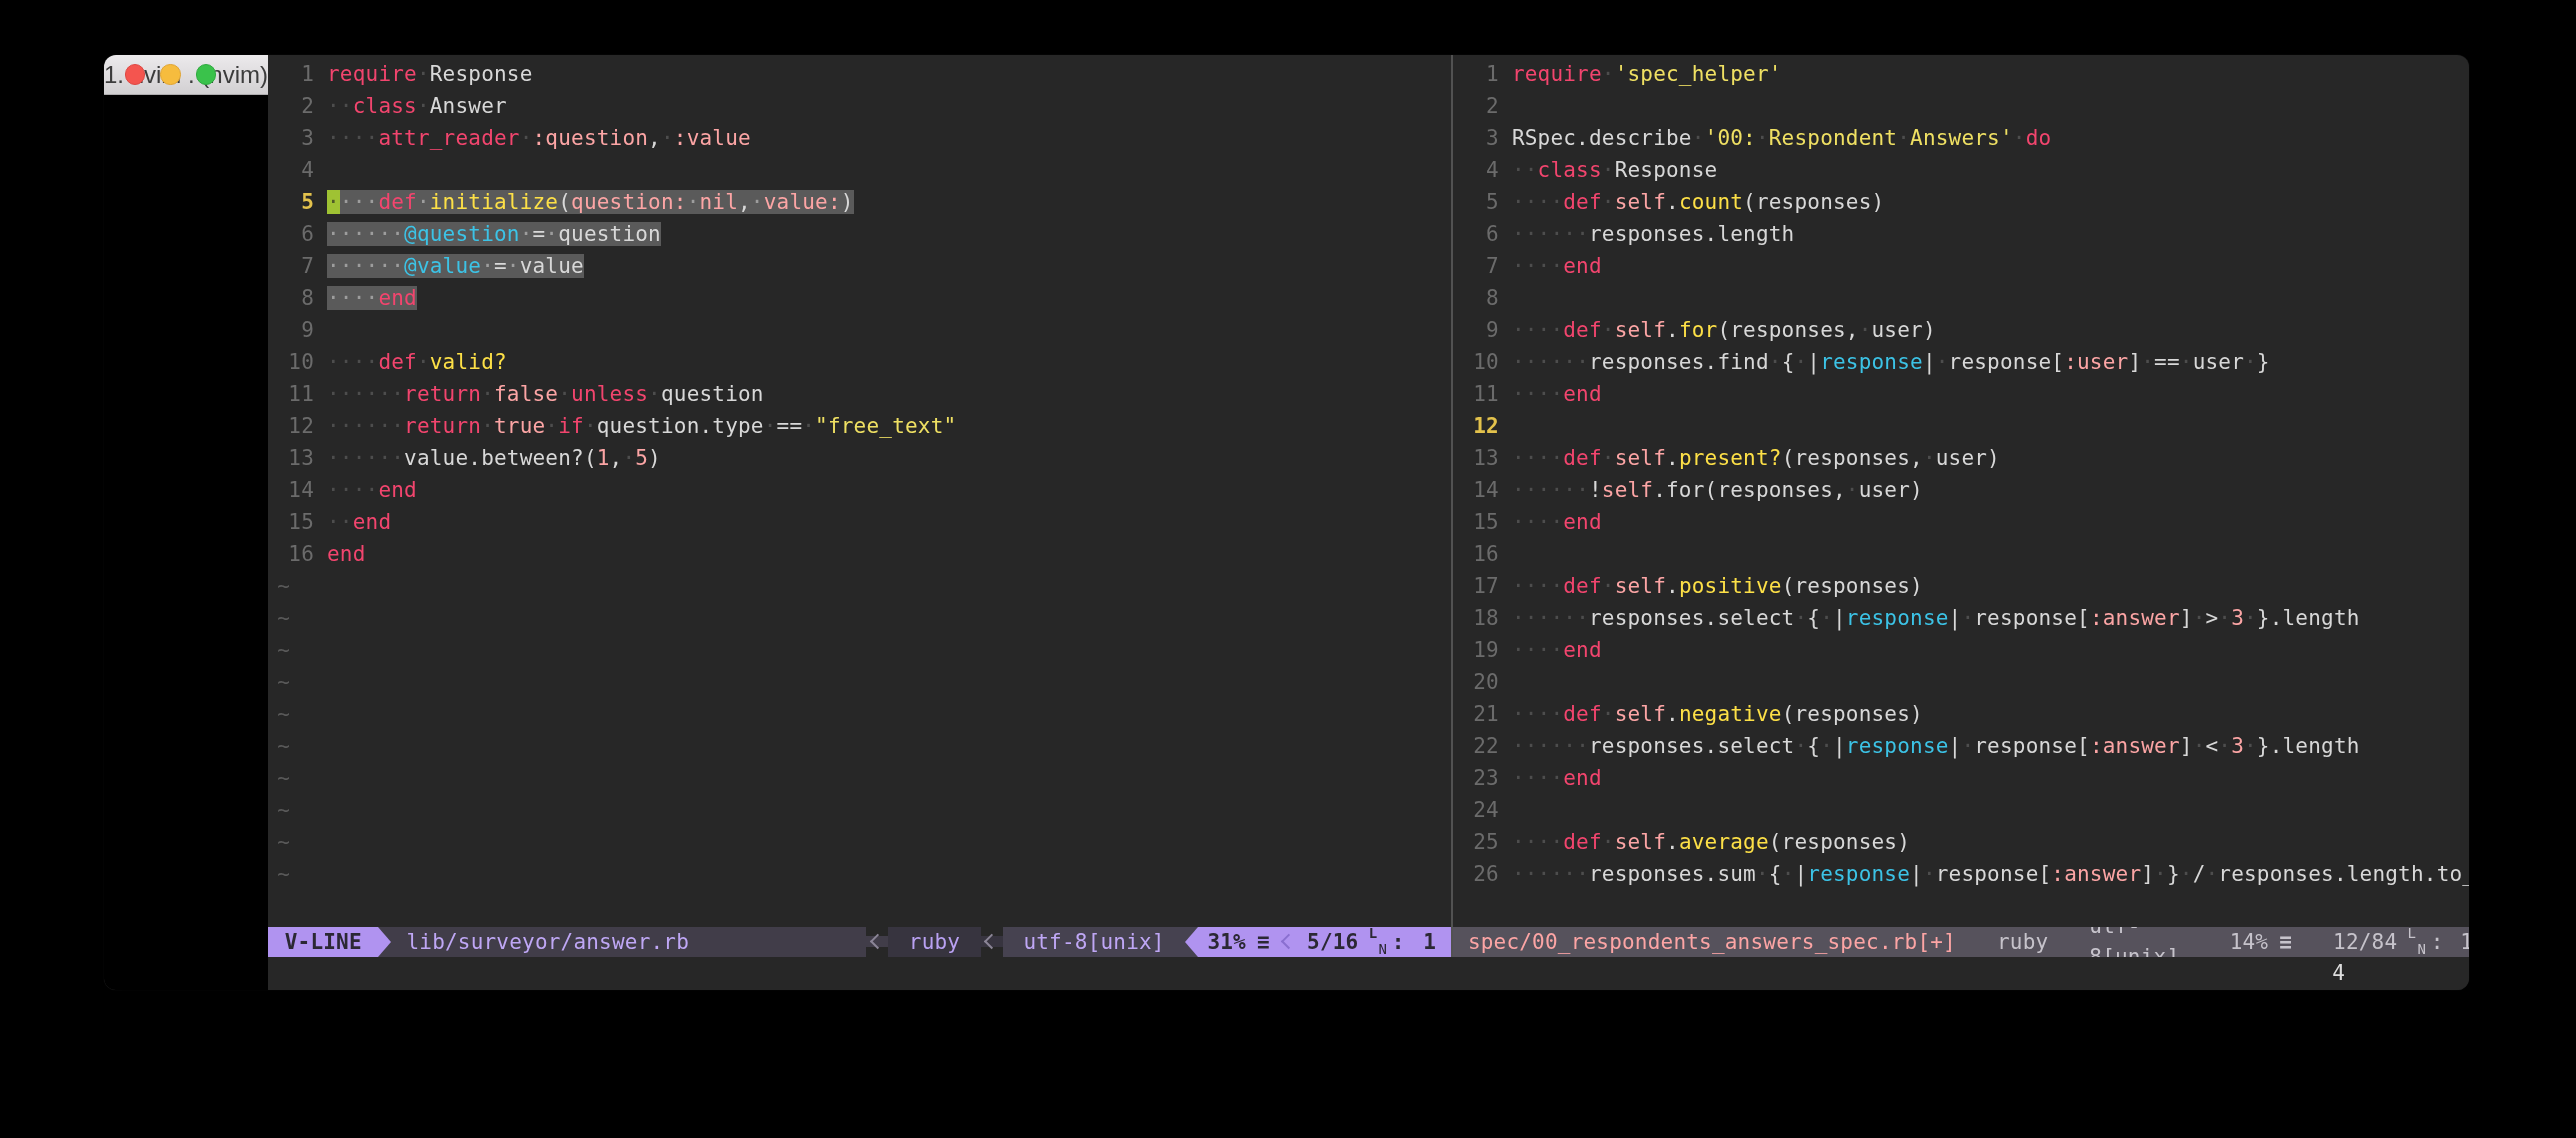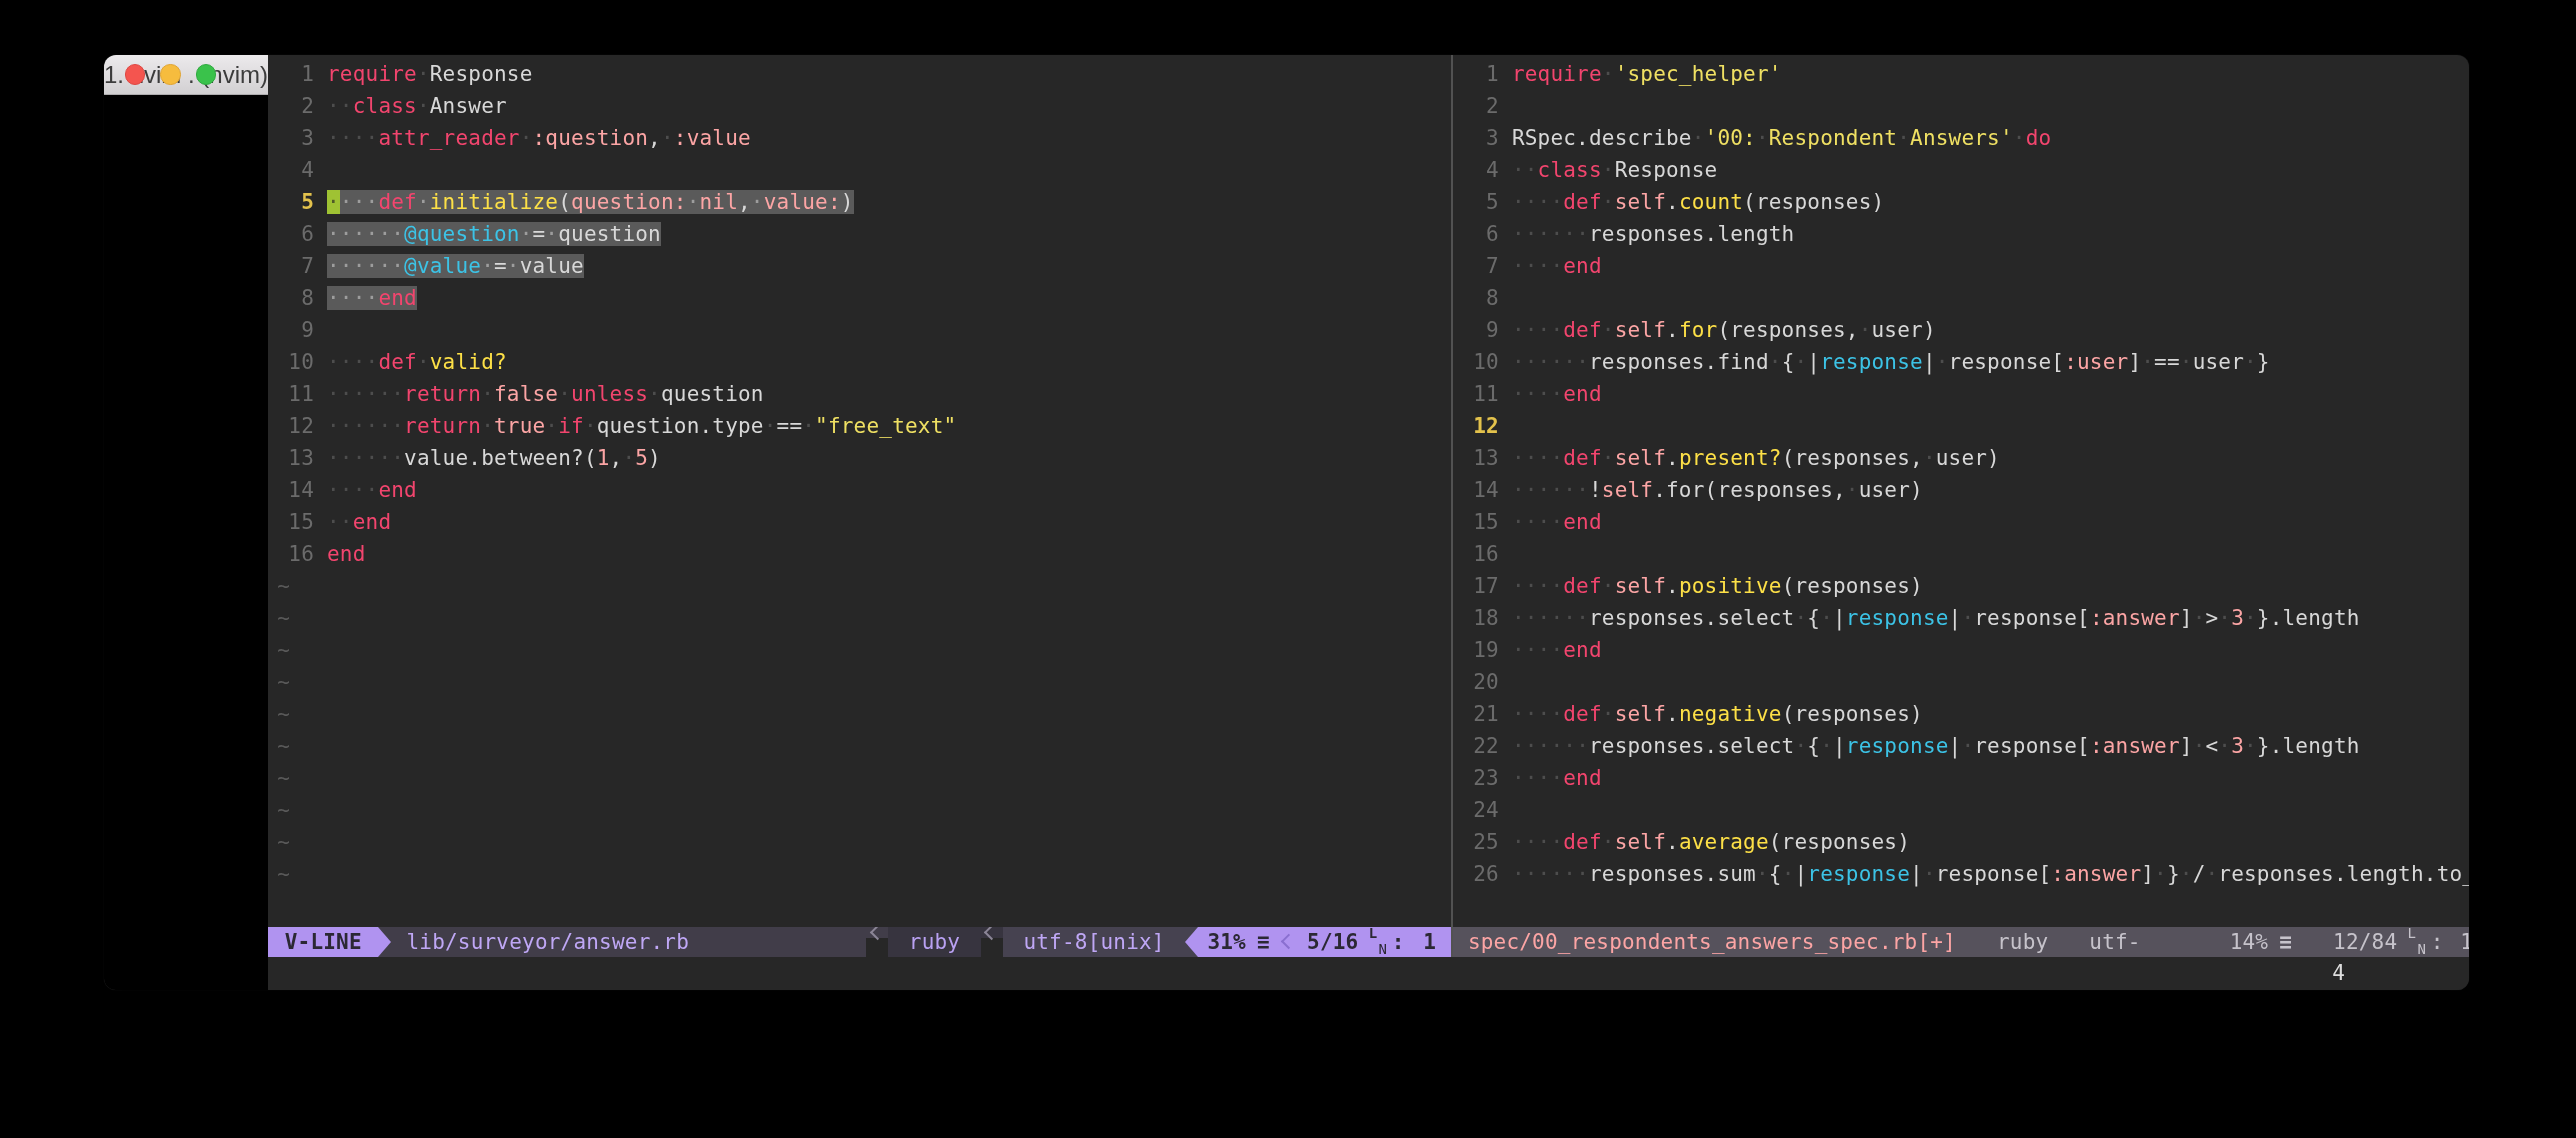--- a/index.html
+++ b/index.html
@@ -35,21 +35,21 @@
   .cursor{background:#9fc233;}
   .cursor.ws,.cursor{color:#4f5a28;}
   .tilde{color:#5a5a5a;padding-left:9.3px;}
   .tk-k{color:#f2456e;}
   .tk-g{color:#fde047;}
   .tk-p{color:#fca5a5;}
   .tk-c{color:#3cc3e6;}
   .tk-s{color:#efe063;}
   .tk-w{color:#d8d8d8;}
   
-  .statusbar{height:30.5px;flex:none;display:flex;align-items:flex-start;font-size:21px;line-height:30.5px;overflow:hidden;}
+  .statusbar{height:30.5px;flex:none;display:flex;align-items:center;font-size:21px;line-height:30.5px;overflow:hidden;}
   .seg{display:flex;align-items:center;}
   .seg-mode{background:#b093f0;color:#2b2834;font-weight:bold;padding:0 16.7px;}
   .arr-r{width:0;height:0;border-top:15.3px solid transparent;border-bottom:15.3px solid transparent;
     border-left:13px solid #b093f0;background:#413d49;}
   .seg-file{background:#413d49;color:#bfa7f5;padding:0 15px;flex:1;min-width:0;}
   .chevbox{background:#413d49;display:flex;align-items:center;padding:0 5.6px;}
   .chev{width:9.3px;height:9.3px;border-left:2.8px solid #8b8596;border-bottom:2.8px solid #8b8596;
     transform:rotate(45deg);}
   .chev.purple{border-color:#8a6fd0;}
   .seg-ft{background:#37343f;color:#b9a1f2;padding:0 20.4px;}

